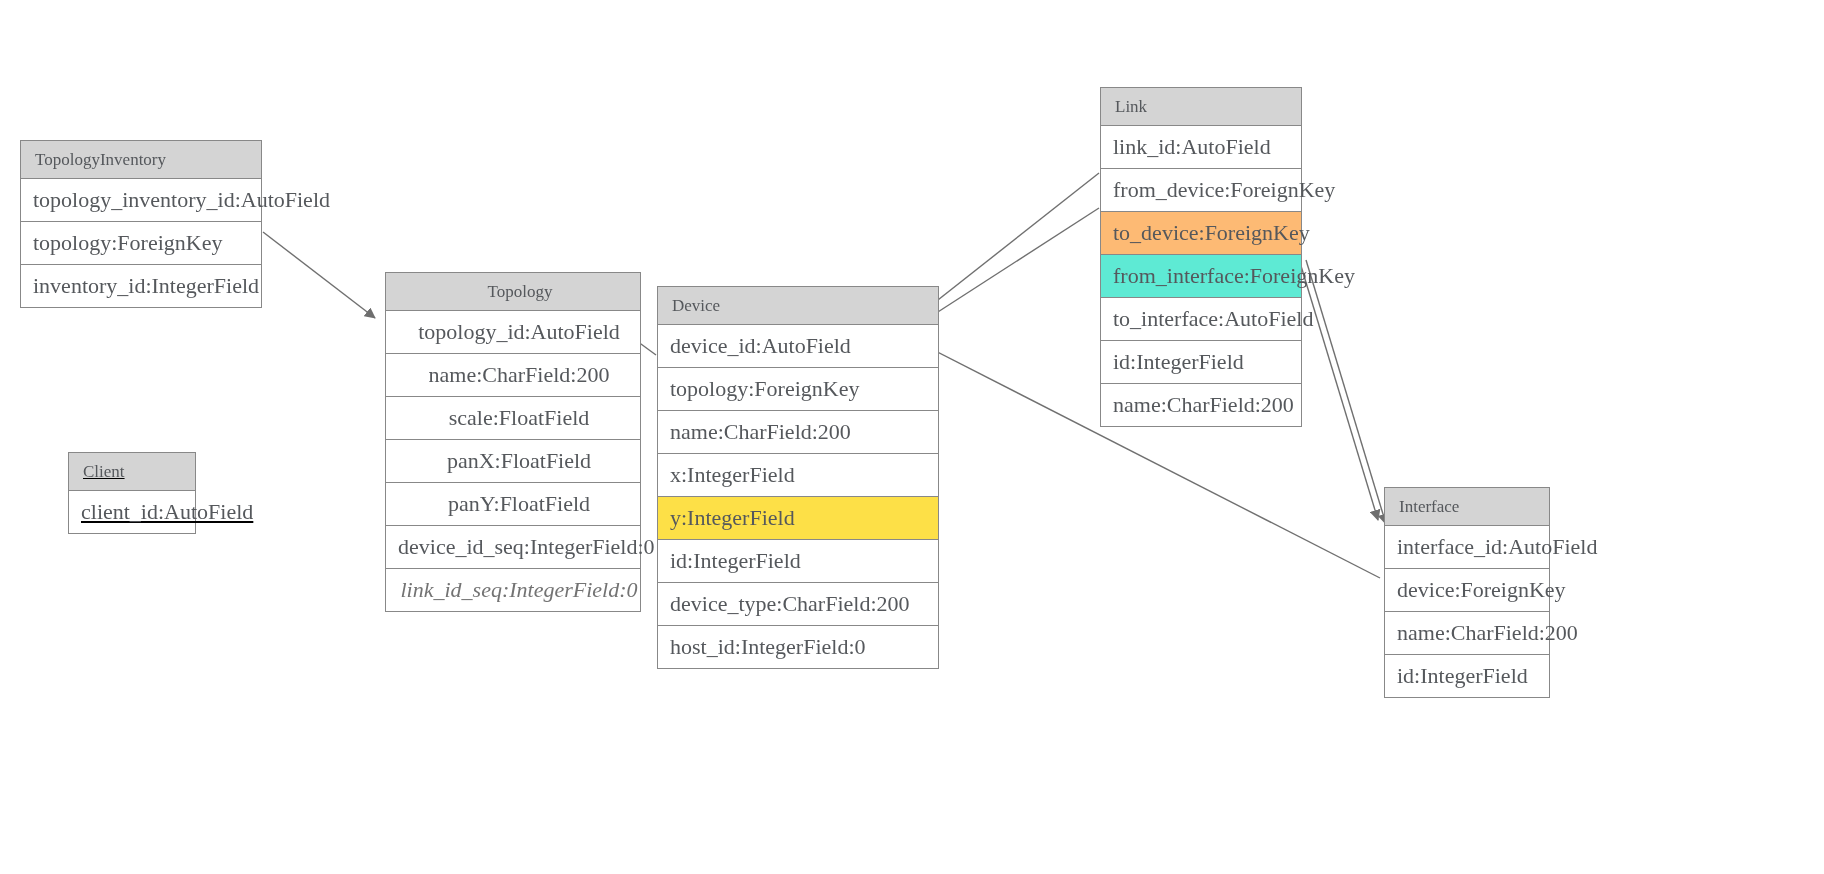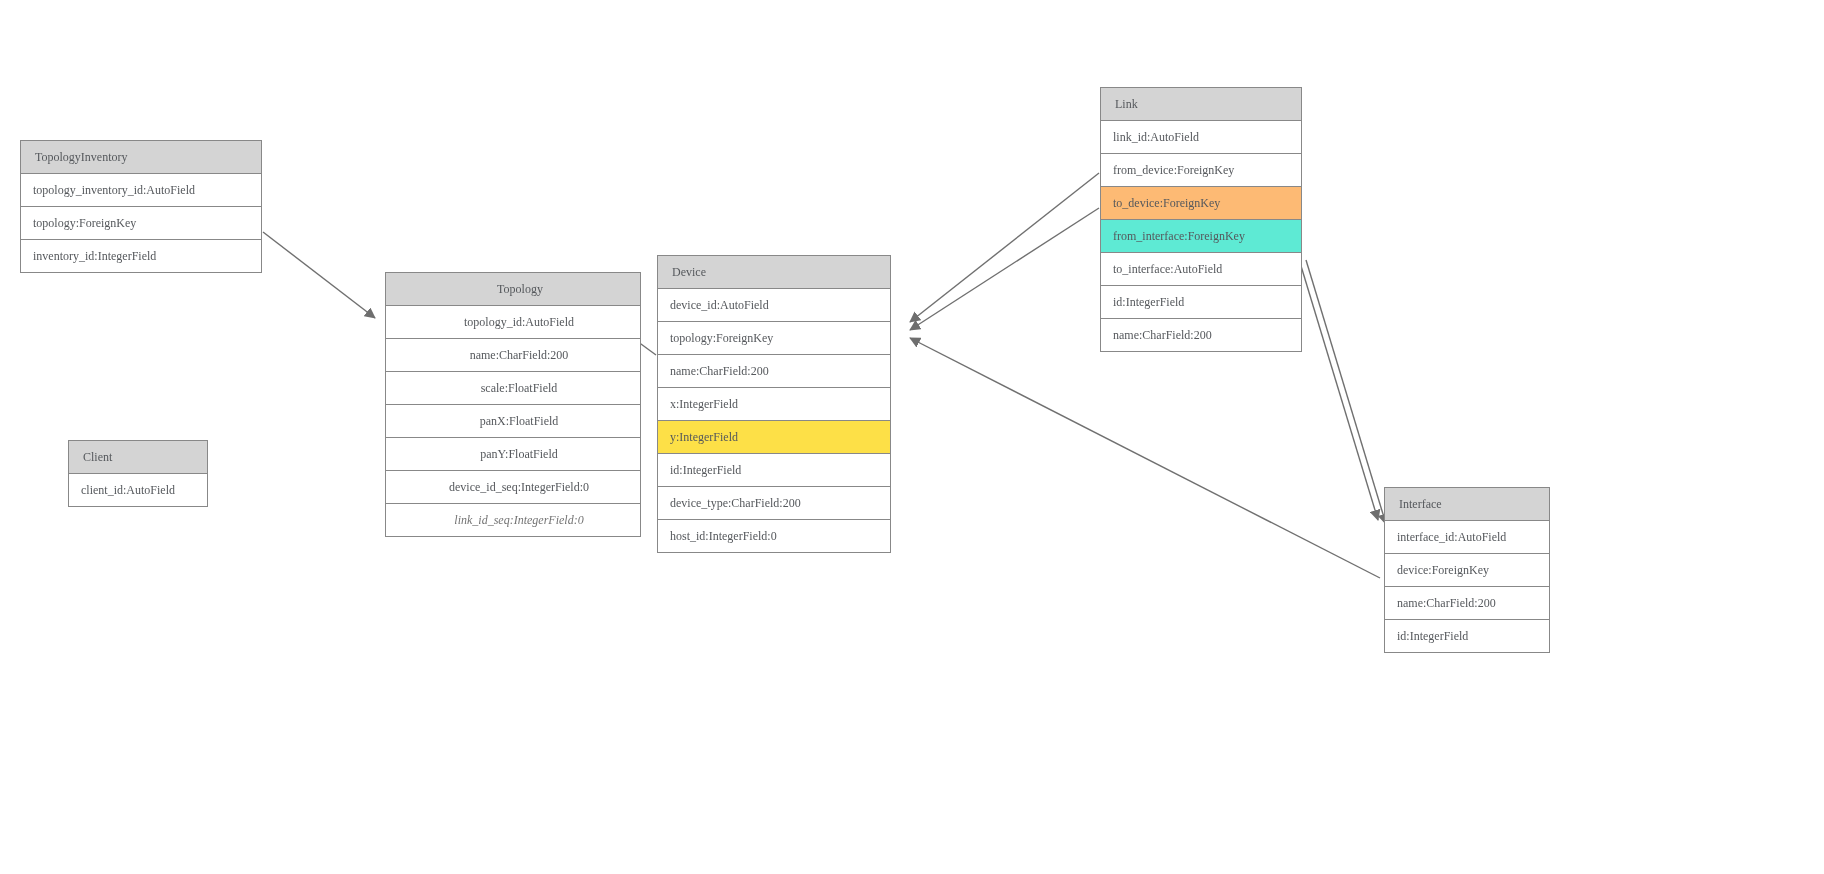--- a/index.html
+++ b/index.html
@@ -18,30 +18,30 @@
     position:absolute;
     box-sizing:border-box;
     border:1px solid #888888;
     background:#ffffff;
     z-index:2;
   }
   .entity-header{
     background:#d4d4d4;
     border-bottom:1px solid #888888;
     color:#55585c;
-    font-size:12px;
+    font-size:17px;
     line-height:1;
     padding:10px 0 10px 14px;
     white-space:nowrap;
     box-sizing:border-box;
   }
   .field{
     border-bottom:1px solid #888888;
     color:#55585c;
-    font-size:12px;
+    font-size:22px;
     line-height:1;
     padding:10px 0 10px 12px;
     white-space:nowrap;
     background:#ffffff;
     box-sizing:border-box;
   }
   .field:last-child{border-bottom:none;}
 </style>
 </head>
 <body>
@@ -87,35 +87,35 @@
       <line x1="1380" y1="578" x2="910" y2="338" stroke="#707070" stroke-width="1.4" marker-end="url(#arrow)"></line>
     </g>
   </svg>
 
 <div class="entity" style="left: 20px; top: 140px; width: 242px; border-color: rgb(136, 136, 136);">
       <div class="entity-header" style="background: rgb(212, 212, 212); color: rgb(85, 88, 92); border-bottom-color: rgb(136, 136, 136);">TopologyInventory</div>
       <div class="field" style="color: rgb(85, 88, 92); border-bottom-color: rgb(136, 136, 136); background: rgb(255, 255, 255);">topology_inventory_id:AutoField</div>
       <div class="field" style="color: rgb(85, 88, 92); border-bottom-color: rgb(136, 136, 136); background: rgb(255, 255, 255);">topology:ForeignKey</div>
       <div class="field" style="color: rgb(85, 88, 92); border-bottom-color: rgb(136, 136, 136); background: rgb(255, 255, 255);">inventory_id:IntegerField</div>
     </div>
-    <div class="entity" style="left: 68px; top: 440px; width: 140px; border-color: rgb(136, 136, 136);">
+    <div class="entity" style="left: 68px; top: 452px; width: 128px; border-color: rgb(136, 136, 136); text-decoration: underline;">
       <div class="entity-header" style="background: rgb(212, 212, 212); color: rgb(85, 88, 92); border-bottom-color: rgb(136, 136, 136);">Client</div>
       <div class="field" style="color: rgb(85, 88, 92); border-bottom-color: rgb(136, 136, 136); background: rgb(255, 255, 255);">client_id:AutoField</div>
     </div>
     <div class="entity" style="left: 385px; top: 272px; width: 256px; border-color: rgb(136, 136, 136); text-align: center;">
       <div class="entity-header" style="background: rgb(212, 212, 212); color: rgb(85, 88, 92); border-bottom-color: rgb(136, 136, 136);">Topology</div>
       <div class="field" style="color: rgb(85, 88, 92); border-bottom-color: rgb(136, 136, 136); background: rgb(255, 255, 255);">topology_id:AutoField</div>
       <div class="field" style="color: rgb(85, 88, 92); border-bottom-color: rgb(136, 136, 136); background: rgb(255, 255, 255);">name:CharField:200</div>
       <div class="field" style="color: rgb(85, 88, 92); border-bottom-color: rgb(136, 136, 136); background: rgb(255, 255, 255);">scale:FloatField</div>
       <div class="field" style="color: rgb(85, 88, 92); border-bottom-color: rgb(136, 136, 136); background: rgb(255, 255, 255);">panX:FloatField</div>
       <div class="field" style="color: rgb(85, 88, 92); border-bottom-color: rgb(136, 136, 136); background: rgb(255, 255, 255);">panY:FloatField</div>
       <div class="field" style="color: rgb(85, 88, 92); border-bottom-color: rgb(136, 136, 136); background: rgb(255, 255, 255);">device_id_seq:IntegerField:0</div>
       <div class="field" style="color: #737373; border-bottom-color: rgb(136, 136, 136); background: rgb(255, 255, 255); font-style: italic;">link_id_seq:IntegerField:0</div>
     </div>
-    <div class="entity" style="left: 657px; top: 255px; width: 234px; border-color: rgb(136, 136, 136);">
+    <div class="entity" style="left: 657px; top: 286px; width: 282px; border-color: rgb(136, 136, 136);">
       <div class="entity-header" style="background: rgb(212, 212, 212); color: rgb(85, 88, 92); border-bottom-color: rgb(136, 136, 136);">Device</div>
       <div class="field" style="color: rgb(85, 88, 92); border-bottom-color: rgb(136, 136, 136); background: rgb(255, 255, 255);">device_id:AutoField</div>
       <div class="field" style="color: rgb(85, 88, 92); border-bottom-color: rgb(136, 136, 136); background: rgb(255, 255, 255);">topology:ForeignKey</div>
       <div class="field" style="color: rgb(85, 88, 92); border-bottom-color: rgb(136, 136, 136); background: rgb(255, 255, 255);">name:CharField:200</div>
       <div class="field" style="color: rgb(85, 88, 92); border-bottom-color: rgb(136, 136, 136); background: rgb(255, 255, 255);">x:IntegerField</div>
       <div class="field" style="color: rgb(85, 88, 92); border-bottom-color: rgb(136, 136, 136); background: #fde047;">y:IntegerField</div>
       <div class="field" style="color: rgb(85, 88, 92); border-bottom-color: rgb(136, 136, 136); background: rgb(255, 255, 255);">id:IntegerField</div>
       <div class="field" style="color: rgb(85, 88, 92); border-bottom-color: rgb(136, 136, 136); background: rgb(255, 255, 255);">device_type:CharField:200</div>
       <div class="field" style="color: rgb(85, 88, 92); border-bottom-color: rgb(136, 136, 136); background: rgb(255, 255, 255);">host_id:IntegerField:0</div>
     </div>

